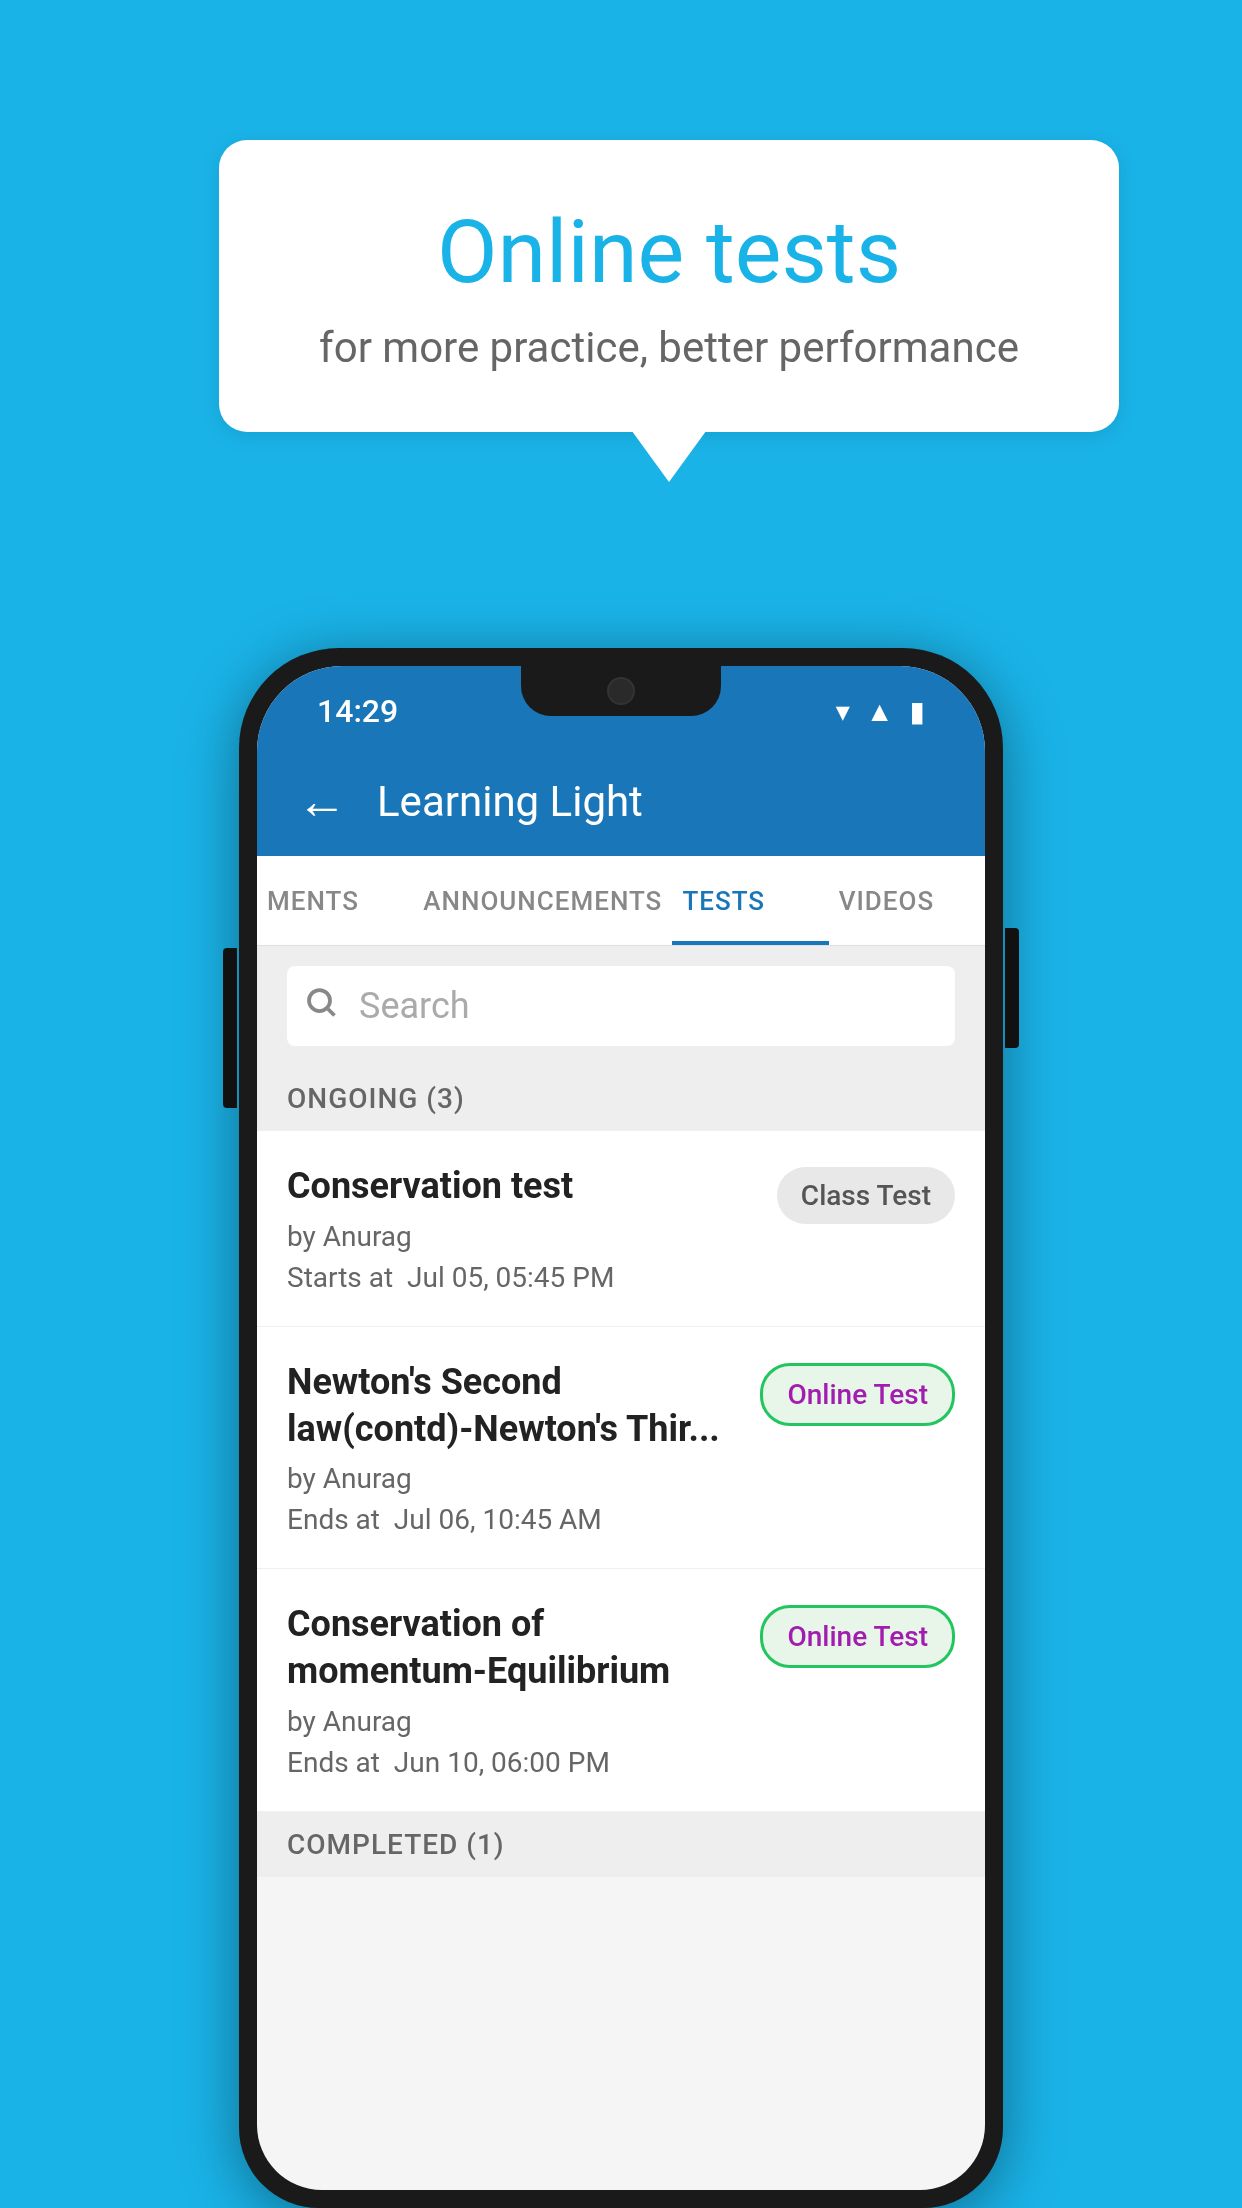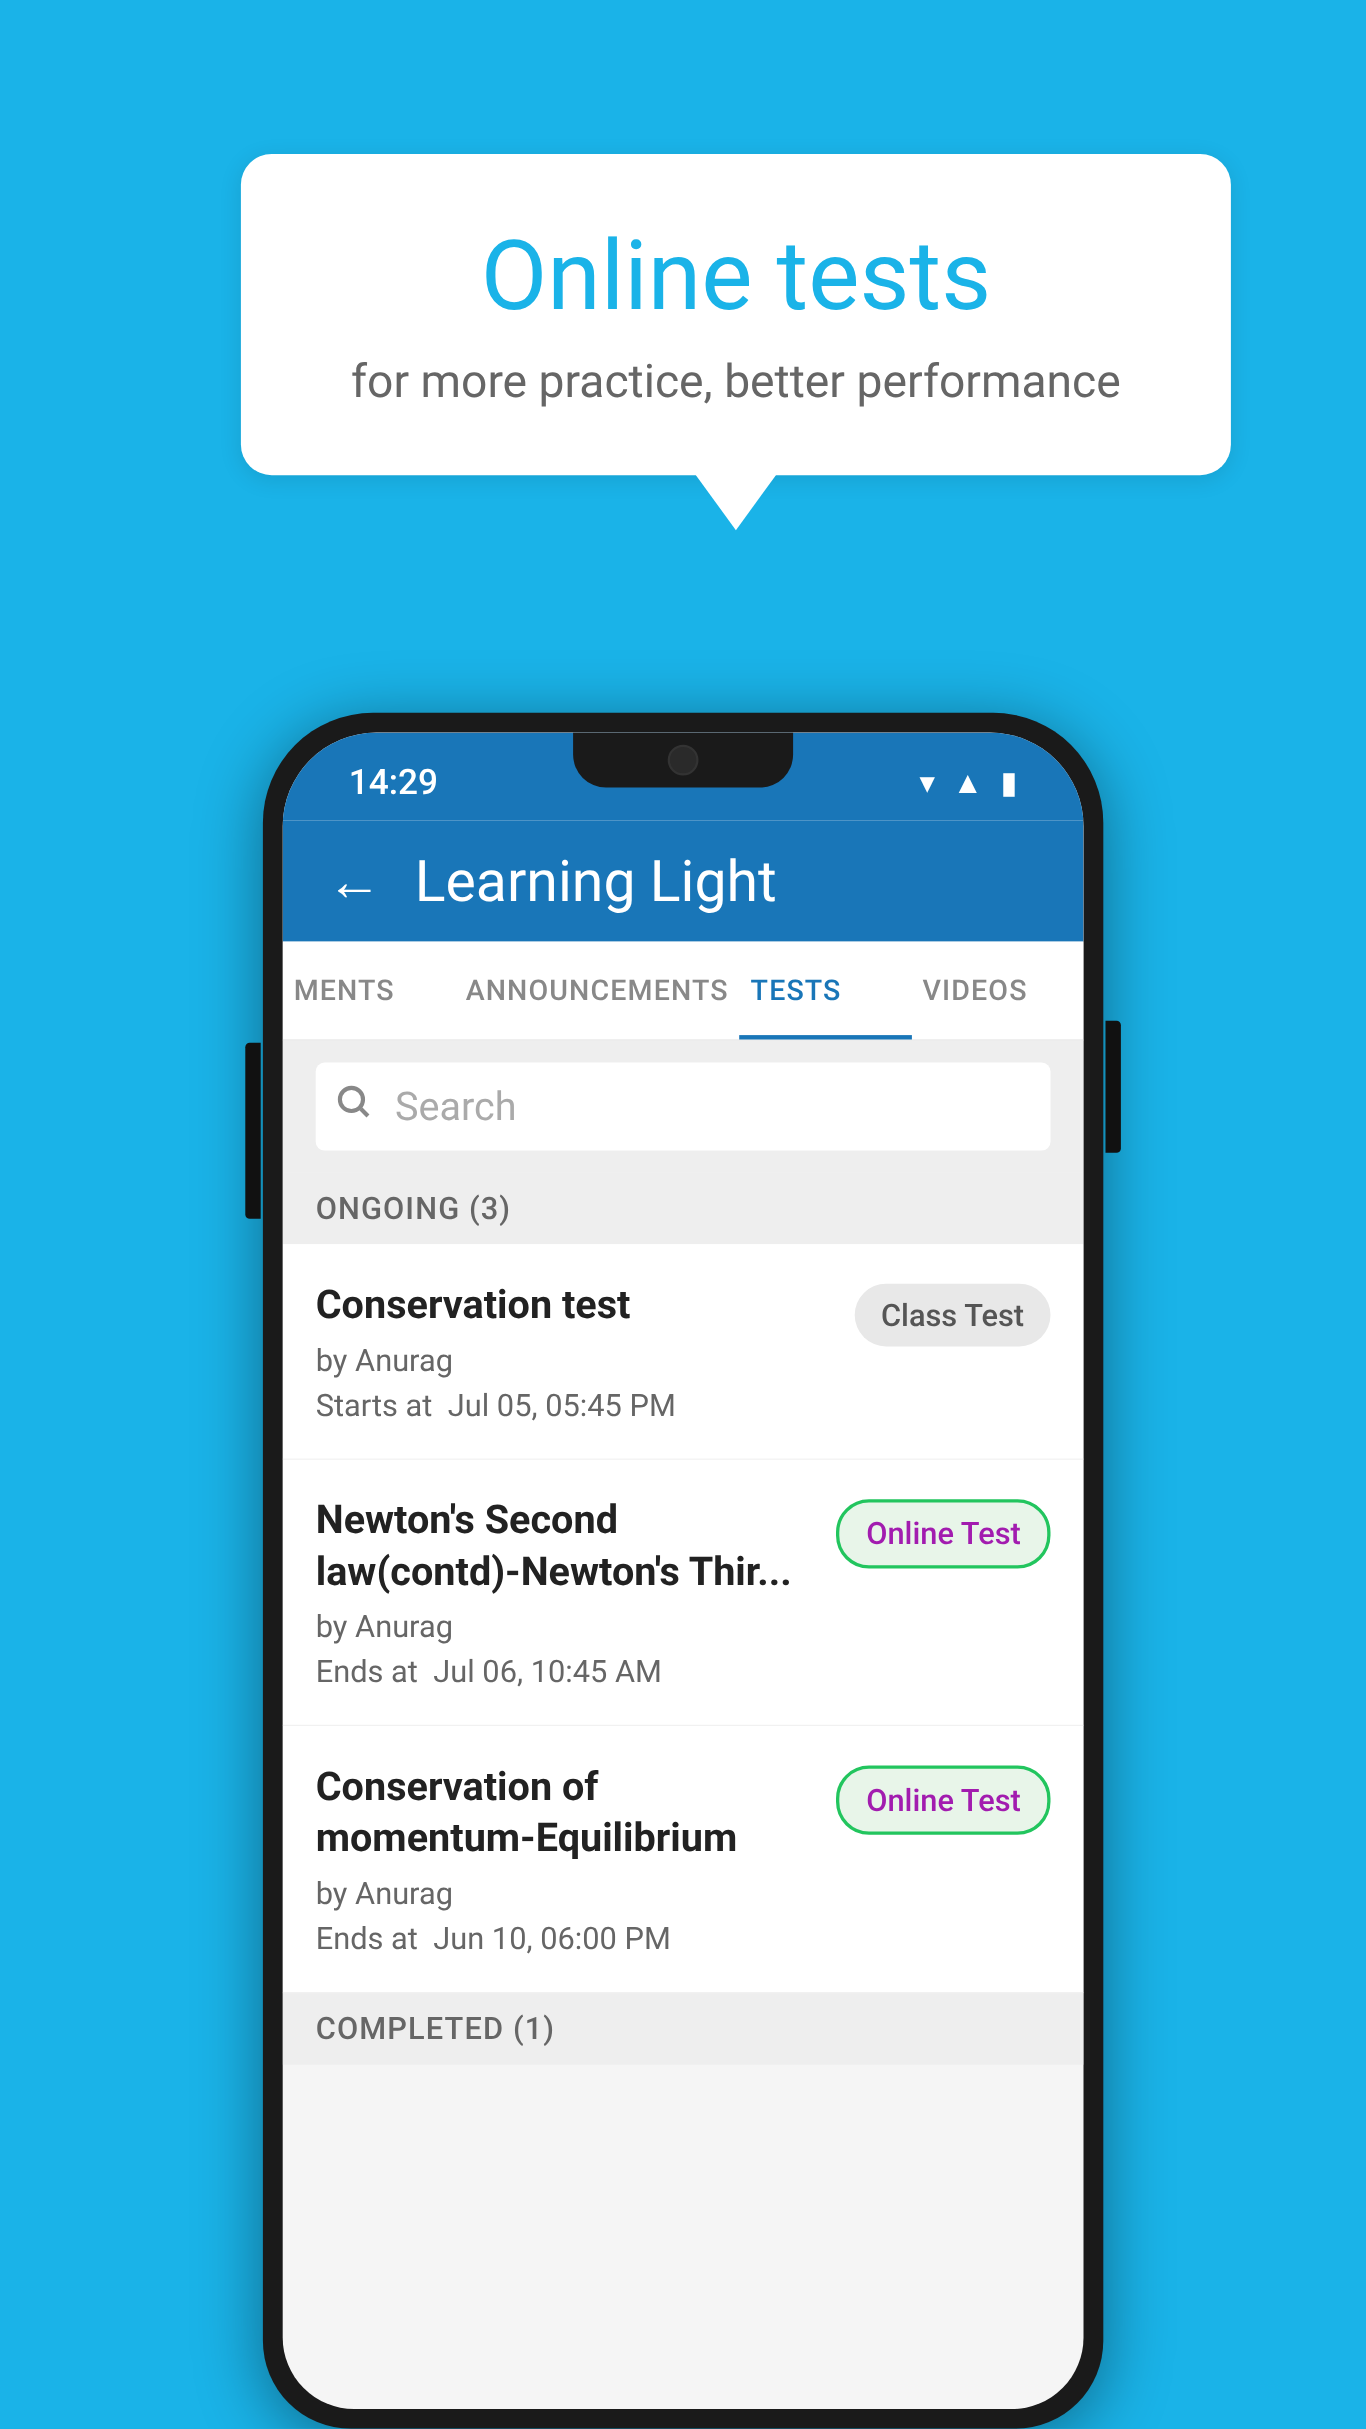--- a/index.html
+++ b/index.html
@@ -174,21 +174,21 @@
     }
 
     .back-arrow {
       color: white;
       font-size: 50px;
       cursor: pointer;
     }
 
     .app-bar-title {
       color: white;
-      font-size: 52px;
+      font-size: 42px;
       font-weight: 400;
     }
 
     
     .tabs-container {
       background: white;
       display: flex;
       border-bottom: 1px solid #e0e0e0;
       height: 90px;
     }

